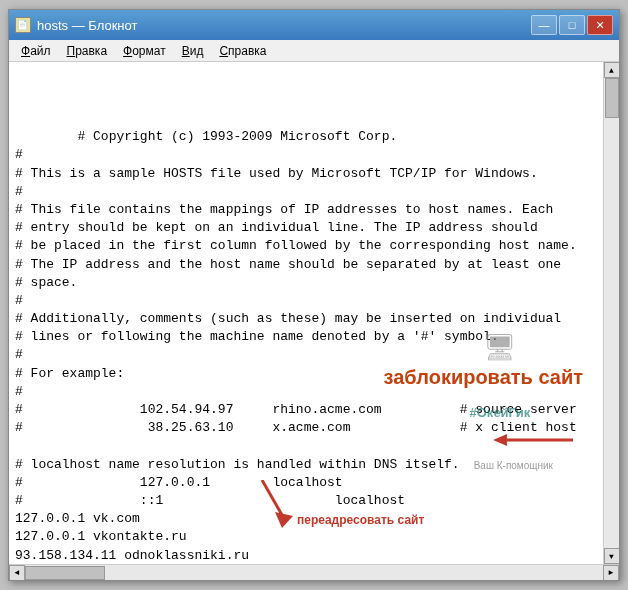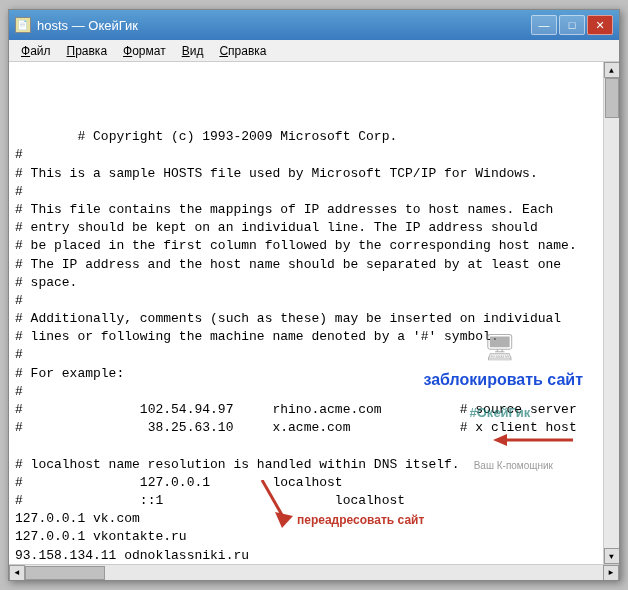--- a/index.html
+++ b/index.html
@@ -189,21 +189,21 @@
     }
   </style>
 </head>
 <body>
 
 <div class="window">
 
   <div class="title-bar">
     <div class="title-bar-left">
       <div class="title-bar-icon">📄</div>
-      <span class="title-bar-text">hosts — ОкейГик</span>
+      <span class="title-bar-text">hosts — Блокнот</span>
     </div>
     <div class="title-bar-controls">
       <div class="tb-btn">—</div>
       <div class="tb-btn">□</div>
       <div class="tb-btn close">✕</div>
     </div>
   </div>
 
   <div class="menu-bar">
     <div class="menu-item"><span>Ф</span>айл</div>
@@ -243,21 +243,21 @@
 
         
         <div style="position:absolute; bottom:55px; right:50px; opacity:0.65; text-align:center; pointer-events:none;">
           <div style="font-size:26px; color:#888;">🖥</div>
           <div style="font-size:13px; font-weight:bold; color:#0f766e; font-family:Arial,sans-serif;">#ОкейГик</div>
           <div style="font-size:10px; color:#666; font-family:Arial,sans-serif;padding-left:27px;">Ваш К-помощник</div>
         </div>
 
         
         <div style="position:absolute; bottom:80px; right:20px; pointer-events:none;">
-          <div style="color:#1d4ed8; font-family:Arial,sans-serif; font-size:16px; font-weight:bold; white-space:nowrap; text-align:right; margin-bottom:4px;">заблокировать сайт</div>
+          <div style="color:#c2410c; font-family:Arial,sans-serif; font-size:20px; font-weight:bold; white-space:nowrap; text-align:right; margin-bottom:4px;">заблокировать сайт</div>
           <div style="display:flex; align-items:center; justify-content:flex-end;">
             <svg width="90" height="16" viewBox="0 0 90 16">
               <line x1="80" y1="8" x2="10" y2="8" stroke="#c0392b" stroke-width="3"></line>
               <polygon points="0,8 14,2 14,14" fill="#c0392b"></polygon>
             </svg>
           </div>
         </div>
 
         
         <div style="position:absolute; bottom:10px; left:160px; pointer-events:none;">

